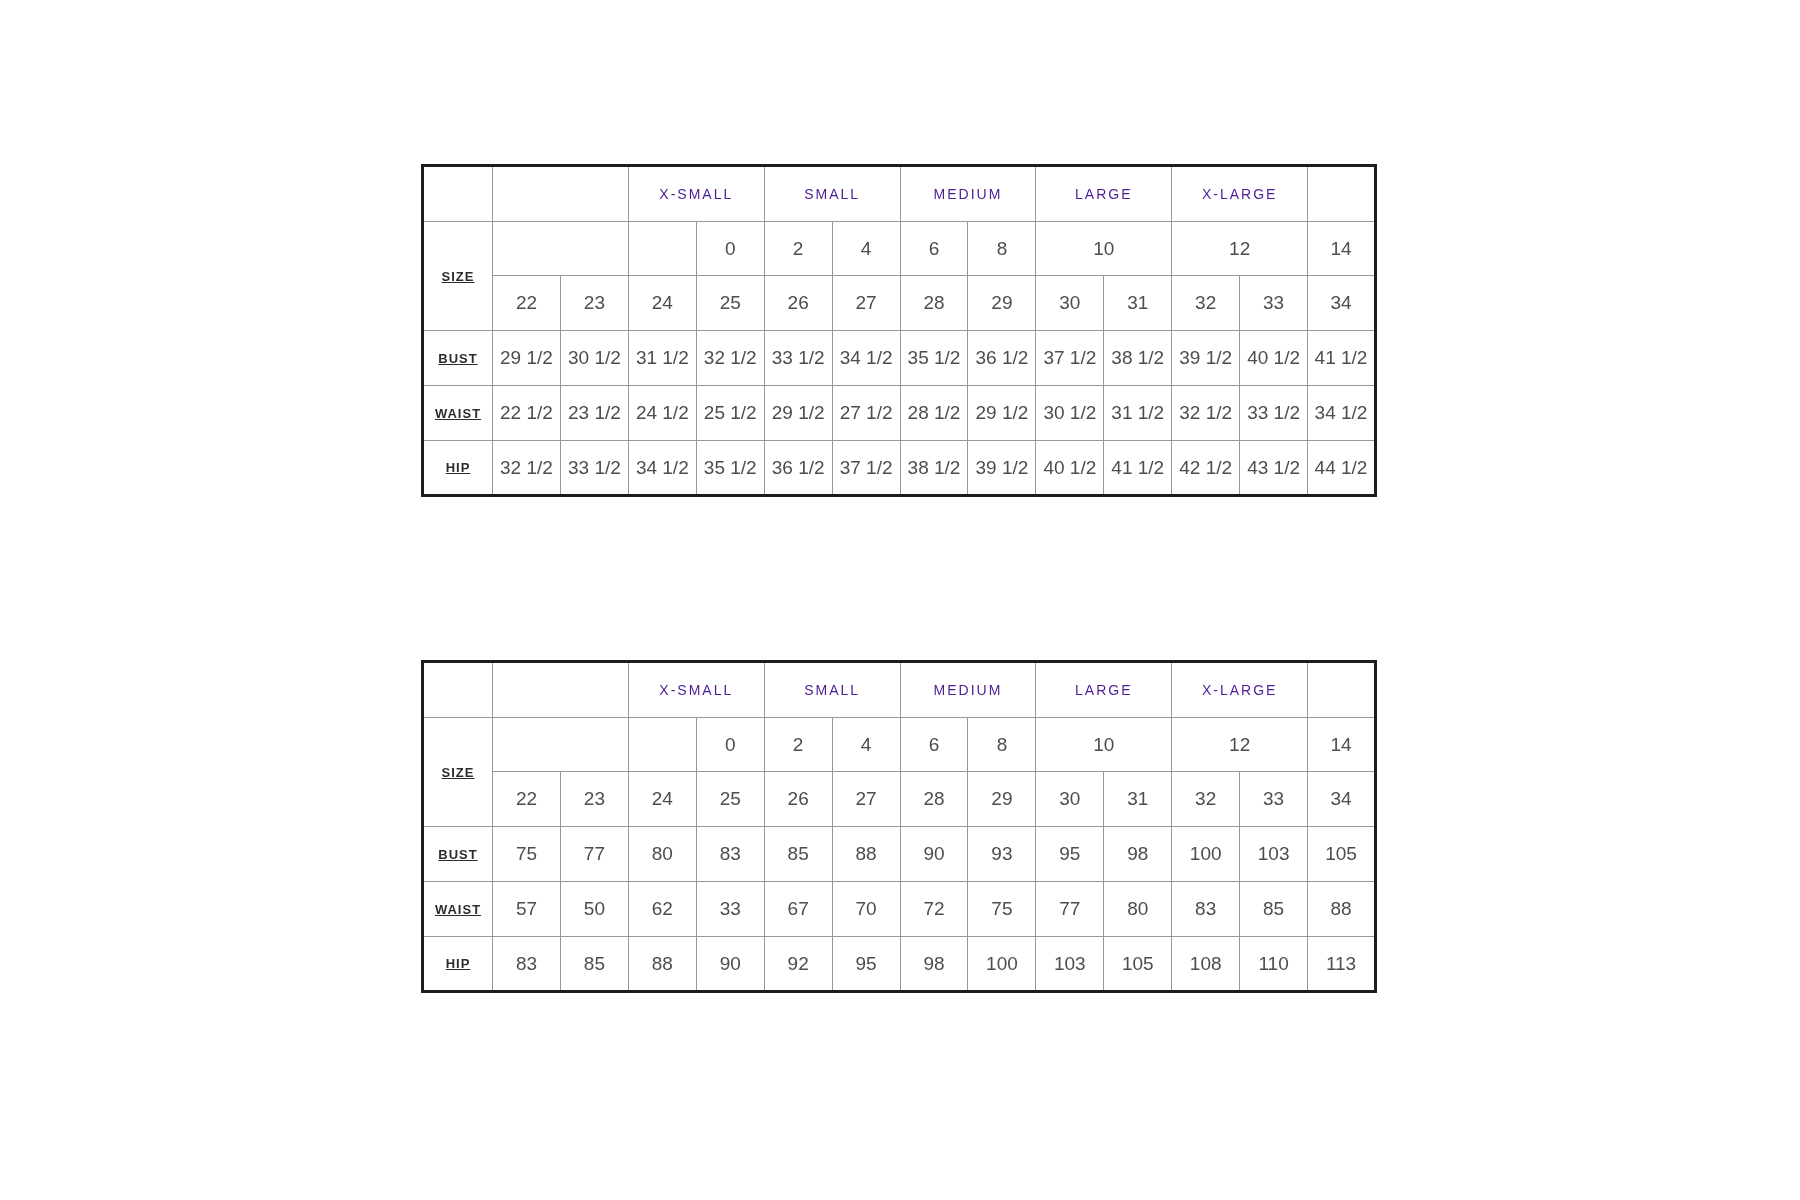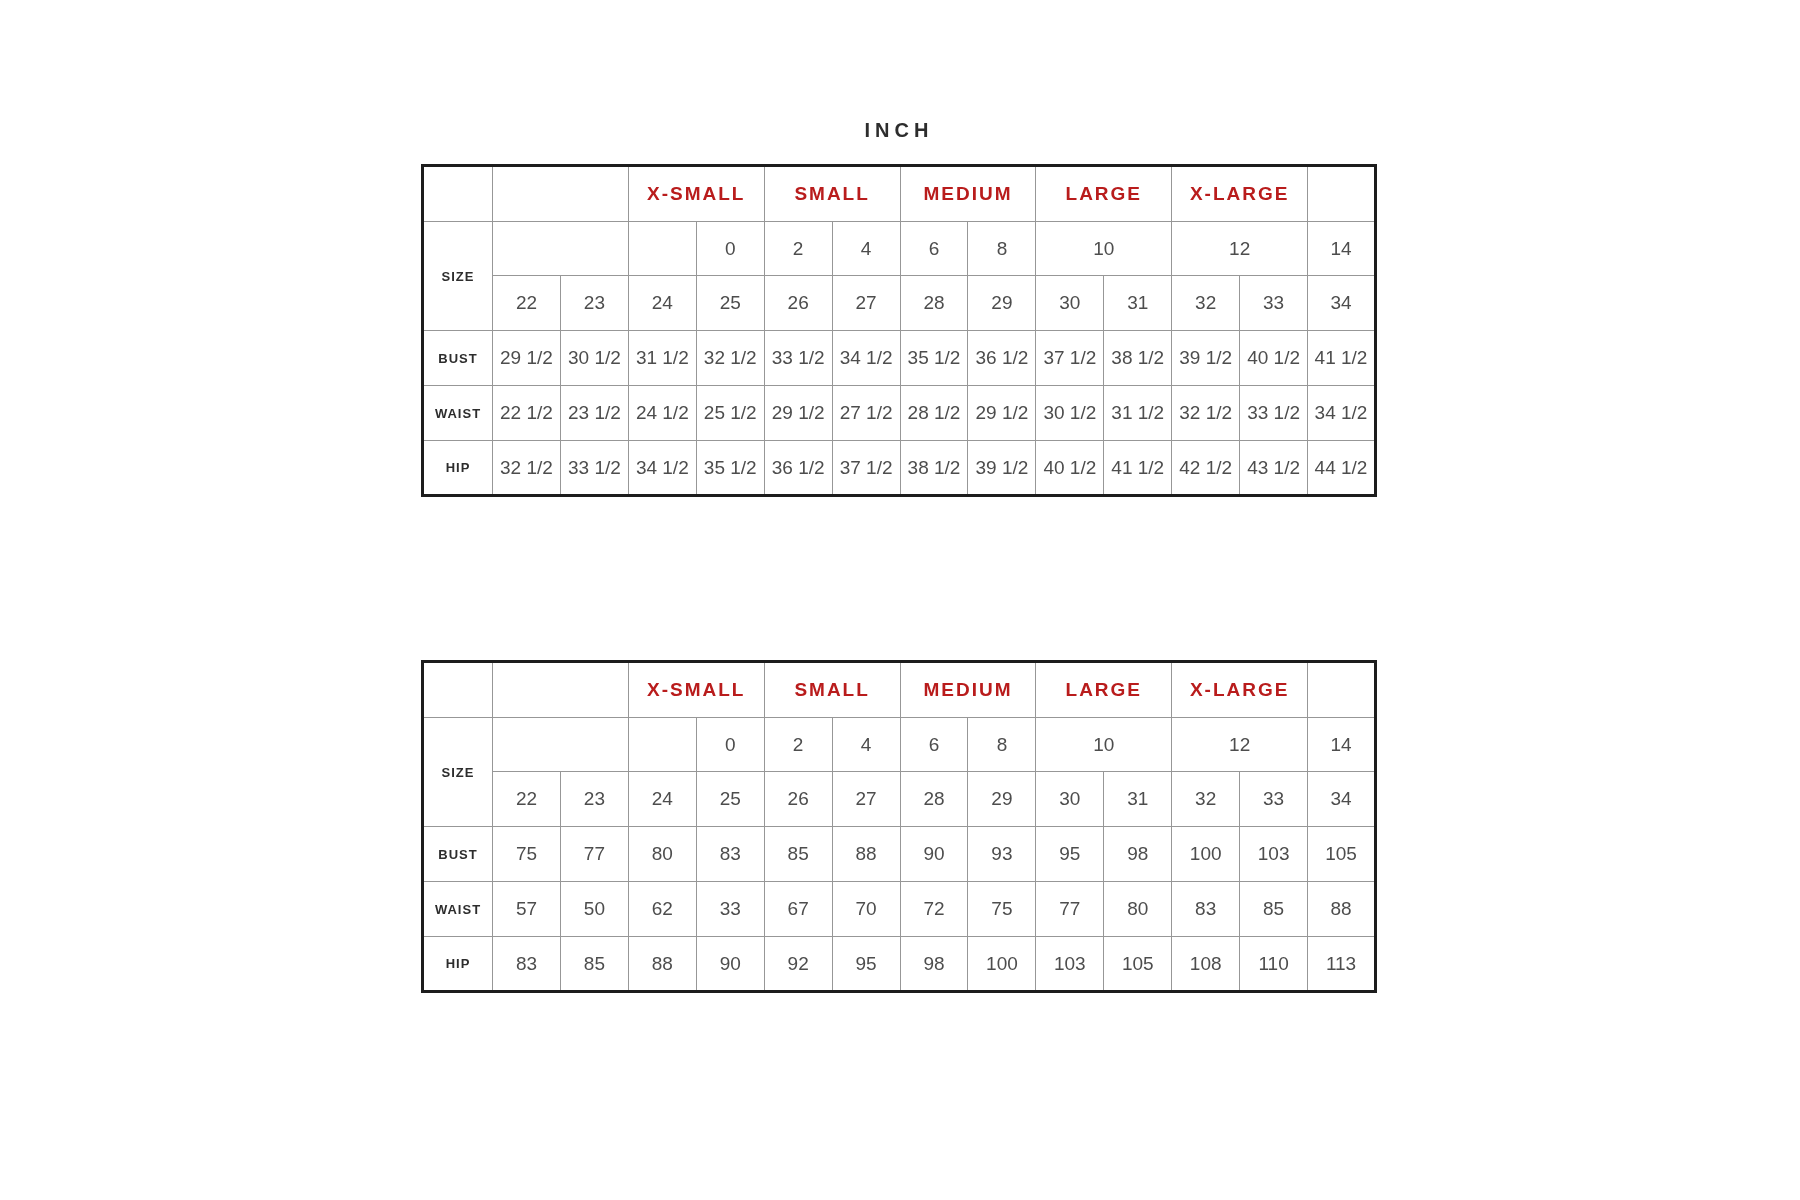--- a/index.html
+++ b/index.html
@@ -38,30 +38,31 @@
     text-align:center;
     vertical-align:middle;
     padding:0;
     overflow:hidden;
   }
   tr.rg{height:56px;}
   tr.rn{height:54px;}
   tr.rb{height:55px;}
   tr.rd{height:55px;padding-left:20px;}
   td.gh{
-    font-size:19px;
-    font-weight:bold;
+    font-size:14px;
+    font-weight:normal;
     letter-spacing:2px;
-    color:#b91c1c;
+    color:#4c1d95;
   }
   td.lab{
     font-size:13px;
     font-weight:bold;
     letter-spacing:1px;
     color:#2d2d2d;
+    text-decoration:underline;
   }
   td.num{
     font-size:19px;
     color:#4d4d4d;
   }
   td.lt{
     border-bottom:2px solid #c4c4c4;
   }
   .note{
     position:absolute;
@@ -76,21 +77,20 @@
   .note strong{
     font-weight:bold;
     color:#2d2d2d;
   }
 </style>
 </head>
 <body>
 
 <div class="canvas">
 
-  <h2 class="tbl-title t-inch">INCH</h2>
 
   <table class="size-table tb-inch">
     <colgroup>
         <col class="c-lab">
         <col span="13">
       </colgroup>
     <tbody>
       <tr class="rg">
         <td class="lab"></td>
         <td colspan="2"></td>

